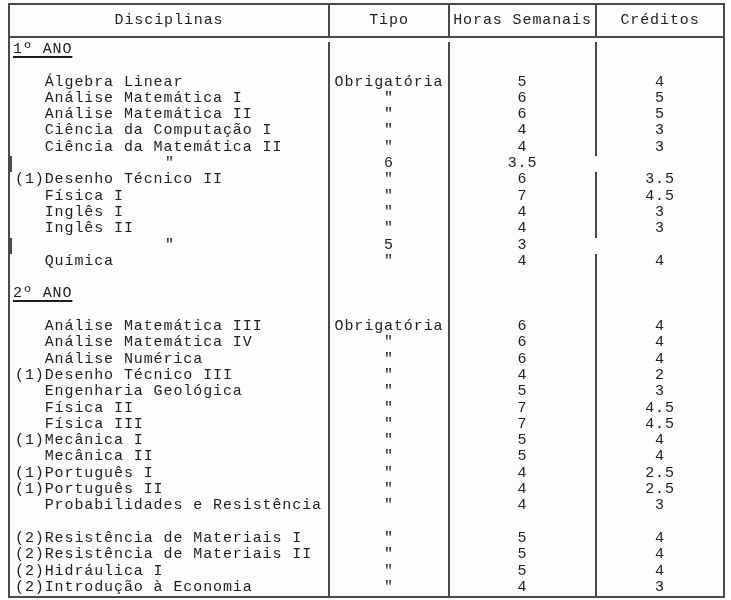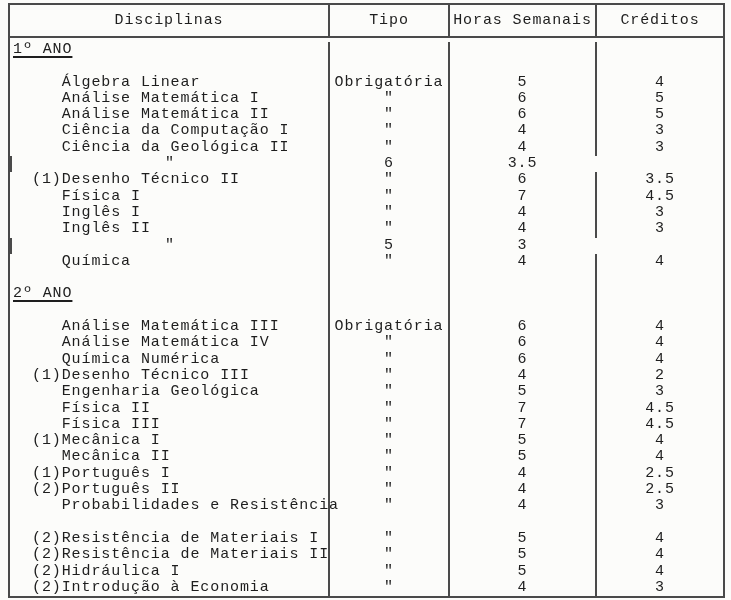--- a/index.html
+++ b/index.html
@@ -32,21 +32,21 @@
   .b{border-left:2px solid var(--line);}
   .hdr-cell{
     text-align:center;font-size:15px;letter-spacing:0.9px;
     height:31px;line-height:31px;
   }
   .t-body{padding-top:4px;}
   .t-row{
     height:16.3px;line-height:16.3px;
     font-size:15px;letter-spacing:0.9px;
   }
-  .c-name{padding-left:22px;white-space:pre;}
+  .c-name{padding-left:5px;white-space:pre;}
   .c-label{padding-left:3px;white-space:pre;}
   .c-label span{
     text-decoration:underline;
     text-underline-offset:3px;
     text-decoration-thickness:1.5px;
   }
   .c-center{text-align:center;}
 </style>
 </head>
 <body>
@@ -89,21 +89,21 @@
         <div class="cell b c-center">6</div>
         <div class="cell b c-center">5</div>
       </div>
       <div class="t-row">
         <div class="cell c-name">   Ciência da Computação I</div>
         <div class="cell b c-center">"</div>
         <div class="cell b c-center">4</div>
         <div class="cell b c-center">3</div>
       </div>
       <div class="t-row">
-        <div class="cell c-name">   Ciência da Geológica II</div>
+        <div class="cell c-name">   Ciência da Matemática II</div>
         <div class="cell b c-center">"</div>
         <div class="cell b c-center">4</div>
         <div class="cell b c-center">3</div>
       </div>
       <div class="t-row">
         <div class="cell b c-center">"</div>
         <div class="cell b c-center">6</div>
         <div class="cell b c-center">3.5</div>
       </div>
       <div class="t-row">
@@ -165,21 +165,21 @@
         <div class="cell b c-center">6</div>
         <div class="cell b c-center">4</div>
       </div>
       <div class="t-row">
         <div class="cell c-name">   Análise Matemática IV</div>
         <div class="cell b c-center">"</div>
         <div class="cell b c-center">6</div>
         <div class="cell b c-center">4</div>
       </div>
       <div class="t-row">
-        <div class="cell c-name">   Química Numérica</div>
+        <div class="cell c-name">   Análise Numérica</div>
         <div class="cell b c-center">"</div>
         <div class="cell b c-center">6</div>
         <div class="cell b c-center">4</div>
       </div>
       <div class="t-row">
         <div class="cell c-name">(1)Desenho Técnico III</div>
         <div class="cell b c-center">"</div>
         <div class="cell b c-center">4</div>
         <div class="cell b c-center">2</div>
       </div>
@@ -213,21 +213,21 @@
         <div class="cell b c-center">5</div>
         <div class="cell b c-center">4</div>
       </div>
       <div class="t-row">
         <div class="cell c-name">(1)Português I</div>
         <div class="cell b c-center">"</div>
         <div class="cell b c-center">4</div>
         <div class="cell b c-center">2.5</div>
       </div>
       <div class="t-row">
-        <div class="cell c-name">(2)Português II</div>
+        <div class="cell c-name">(1)Português II</div>
         <div class="cell b c-center">"</div>
         <div class="cell b c-center">4</div>
         <div class="cell b c-center">2.5</div>
       </div>
       <div class="t-row">
         <div class="cell c-name">   Probabilidades e Resistência</div>
         <div class="cell b c-center">"</div>
         <div class="cell b c-center">4</div>
         <div class="cell b c-center">3</div>
       </div>

